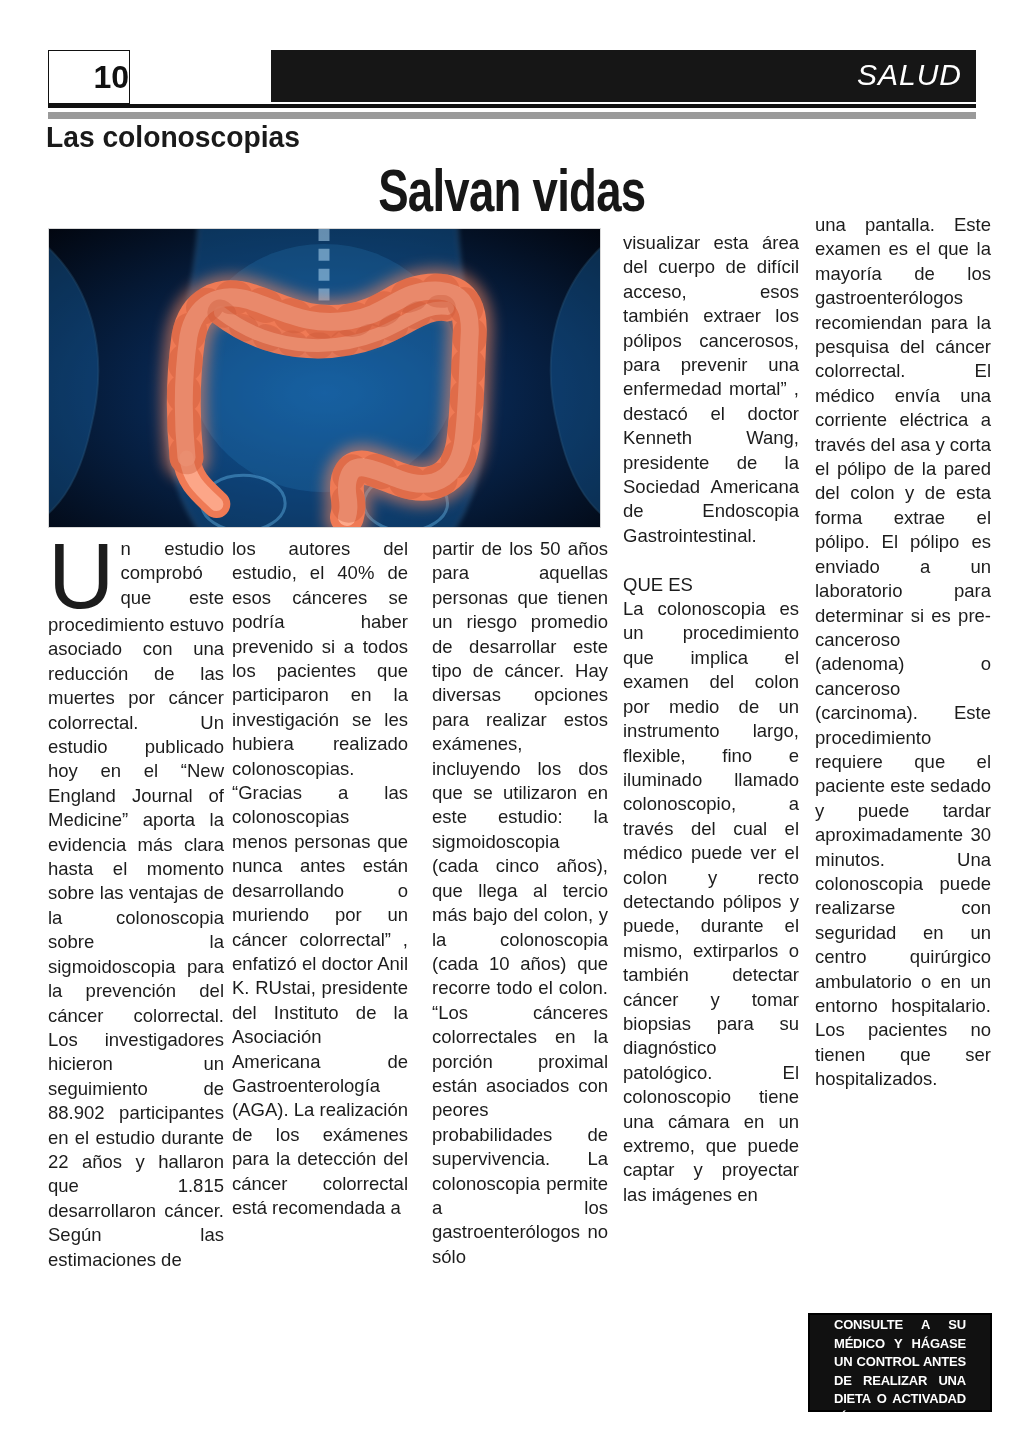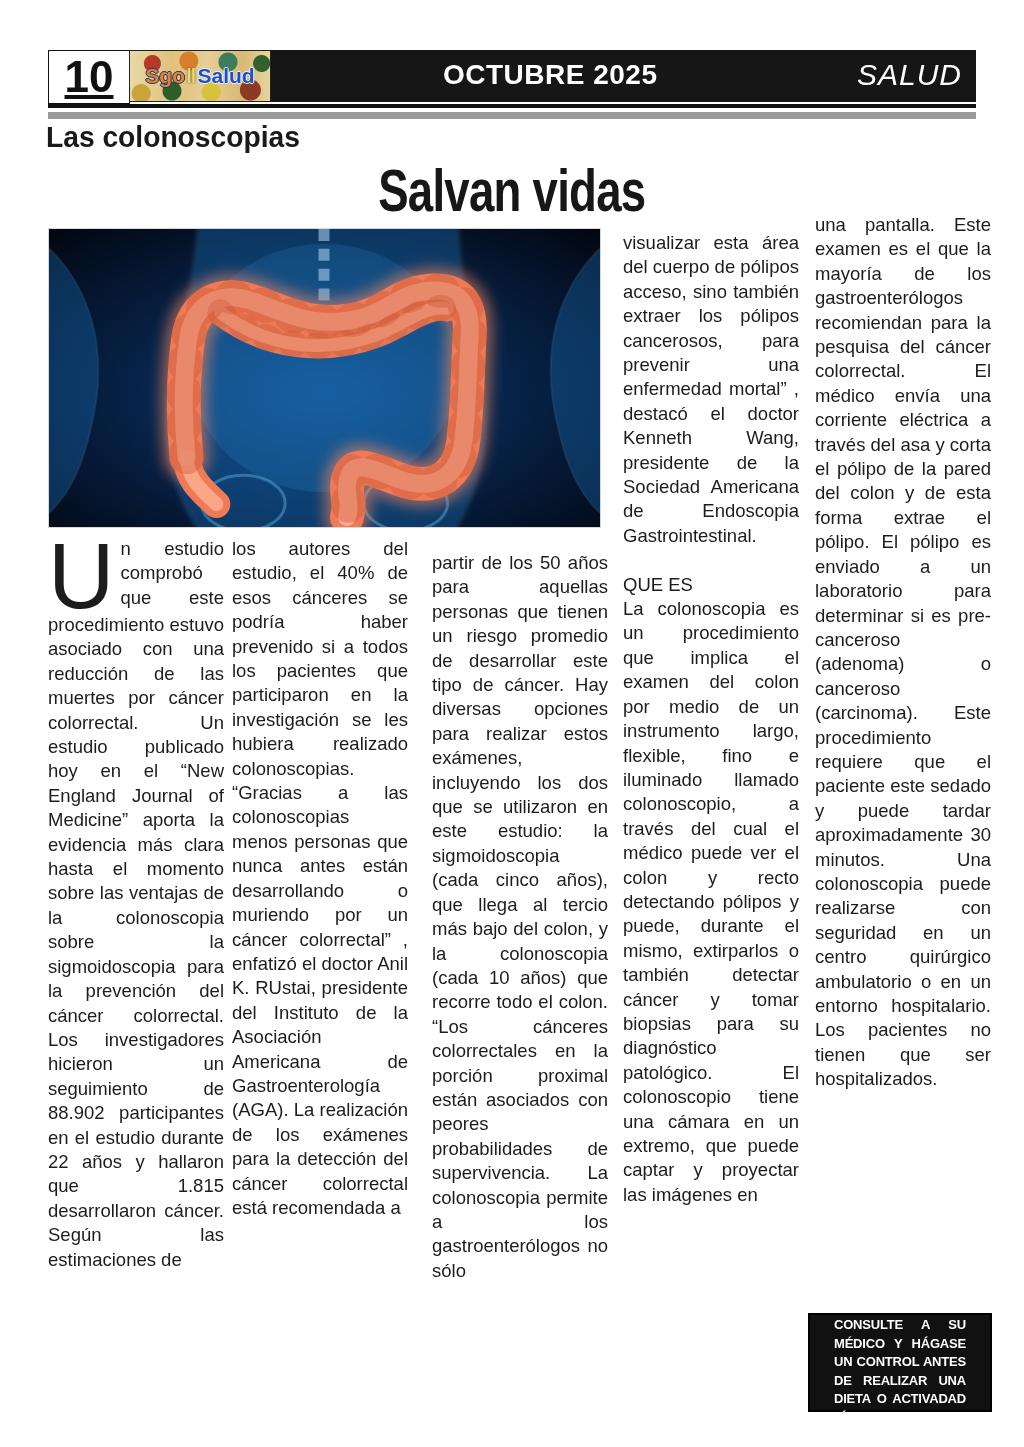--- a/index.html
+++ b/index.html
@@ -9,22 +9,22 @@
     background:#ffffff;
     font-family:"Liberation Sans", sans-serif;
     color:#1c1c1c;
     overflow:hidden;
   }
   
   .header{position:absolute;left:48px;top:50px;width:928px;height:52px;}
   .pagenum-box{
     position:absolute;left:0;top:0;width:80px;height:52px;
     background:#ffffff;border:1px solid #111;
-    display:flex;align-items:center;justify-content:center;
-    font-size:44px;font-weight:bold;color:#111;text-decoration:underline;
+    display:flex;align-items:center;justify-content:flex-end;
+    font-size:32px;font-weight:bold;color:#111;
   }
   .logo-box{
     position:absolute;left:81px;top:0;width:142px;height:52px;
     border:1px solid #222;box-sizing:border-box;
     background:
       radial-gradient(circle at 8% 85%, #c9a43a 0 9px, transparent 10px),
       radial-gradient(circle at 16% 25%, #b33a2a 0 8px, transparent 9px),
       radial-gradient(circle at 30% 80%, #2d5d2a 0 9px, transparent 10px),
       radial-gradient(circle at 42% 20%, #d77f2c 0 9px, transparent 10px),
       radial-gradient(circle at 58% 82%, #d7c23c 0 9px, transparent 10px),
@@ -78,21 +78,21 @@
   
   .col{
     position:absolute;width:176px;
     font-size:18.5px;line-height:24.4px;
     text-align:justify;text-justify:inter-word;
     color:#1c1c1c;
   }
   .col p{margin:0;}
   .col1{left:48px;top:537px;height:856px;}
   .col2{left:232px;top:537px;height:856px;}
-  .col3{left:432px;top:551px;height:856px;}
+  .col3{left:432px;top:537px;height:856px;}
   .col4{left:623px;top:231px;height:1160px;}
   .col5{left:815px;top:213px;height:1160px;}
   .dropcap{
     float:left;
     font-size:92px;line-height:74px;
     padding:2px 6px 0 0;
     color:#1c1c1c;
   }
   .subhead{margin-top:24.4px !important;}
 
@@ -111,25 +111,21 @@
 </style>
 </head>
 <body>
 
 <div class="page">
 
   <div class="header">
     <div class="pagenum-box">
       <span>10</span>
     </div>
-    <div class="logo-box">
-      <span class="logo-text"><span class="logo-left">Sgo</span><span class="logo-div">‖</span><span class="logo-right">Salud</span></span>
-    </div>
     <div class="black-bar">
-      <span class="bar-date">OCTUBRE 2025</span>
       <span class="bar-section">SALUD</span>
     </div>
   </div>
   <div class="rule-black"></div>
   <div class="rule-gray"></div>
 
   <h2 class="kicker">Las colonoscopias</h2>
   <div class="headline-wrap">
     <h1 class="headline">Salvan vidas</h1>
   </div>
@@ -188,21 +184,21 @@
 
   <div class="col col2">
     <p>los autores del estudio, el 40% de esos cánceres se podría haber prevenido si a todos los pacientes que participaron en la investigación se les hubiera realizado colonoscopias. “Gracias a las colonoscopias menos personas que nunca antes están desarrollando o muriendo por un cáncer colorrectal” , enfatizó el doctor Anil K. RUstai, presidente del Instituto de la Asociación Americana de Gastroenterología (AGA). La realización de los exámenes para la detección del cáncer colorrectal está recomendada a</p>
   </div>
 
   <div class="col col3">
     <p>partir de los 50 años para aquellas personas que tienen un riesgo promedio de desarrollar este tipo de cáncer. Hay diversas opciones para realizar estos exámenes, incluyendo los dos que se utilizaron en este estudio: la sigmoidoscopia (cada cinco años), que llega al tercio más bajo del colon, y la colonoscopia (cada 10 años) que recorre todo el colon. “Los cánceres colorrectales en la porción proximal están asociados con peores probabilidades de supervivencia. La colonoscopia permite a los gastroenterólogos no sólo</p>
   </div>
 
   <div class="col col4">
-    <p>visualizar esta área del cuerpo de pólipos acceso, sino también extraer los pólipos cancerosos, para prevenir una enfermedad mortal” , destacó el doctor Kenneth Wang, presidente de la Sociedad Americana de Endoscopia Gastrointestinal.</p>
+    <p>visualizar esta área del cuerpo de difícil acceso, esos también extraer los pólipos cancerosos, para prevenir una enfermedad mortal” , destacó el doctor Kenneth Wang, presidente de la Sociedad Americana de Endoscopia Gastrointestinal.</p>
     <p class="subhead">QUE ES</p>
     <p>La colonoscopia es un procedimiento que implica el examen del colon por medio de un instrumento largo, flexible, fino e iluminado llamado colonoscopio, a través del cual el médico puede ver el colon y recto detectando pólipos y puede, durante el mismo, extirparlos o también detectar cáncer y tomar biopsias para su diagnóstico patológico. El colonoscopio tiene una cámara en un extremo, que puede captar y proyectar las imágenes en</p>
   </div>
 
   <div class="col col5">
     <p>una pantalla. Este examen es el que la mayoría de los gastroenterólogos recomiendan para la pesquisa del cáncer colorrectal. El médico envía una corriente eléctrica a través del asa y corta el pólipo de la pared del colon y de esta forma extrae el pólipo. El pólipo es enviado a un laboratorio para determinar si es pre-canceroso (adenoma) o canceroso (carcinoma). Este procedimiento requiere que el paciente este sedado y puede tardar aproximadamente 30 minutos. Una colonoscopia puede realizarse con seguridad en un centro quirúrgico ambulatorio o en un entorno hospitalario. Los pacientes no tienen que ser hospitalizados.</p>
   </div>
 
   <div class="note-box">
     <p>“SIEMPRE CONSULTE A SU MÉDICO Y HÁGASE UN CONTROL ANTES DE REALIZAR UNA DIETA O ACTIVADAD FÍSICA”</p>

